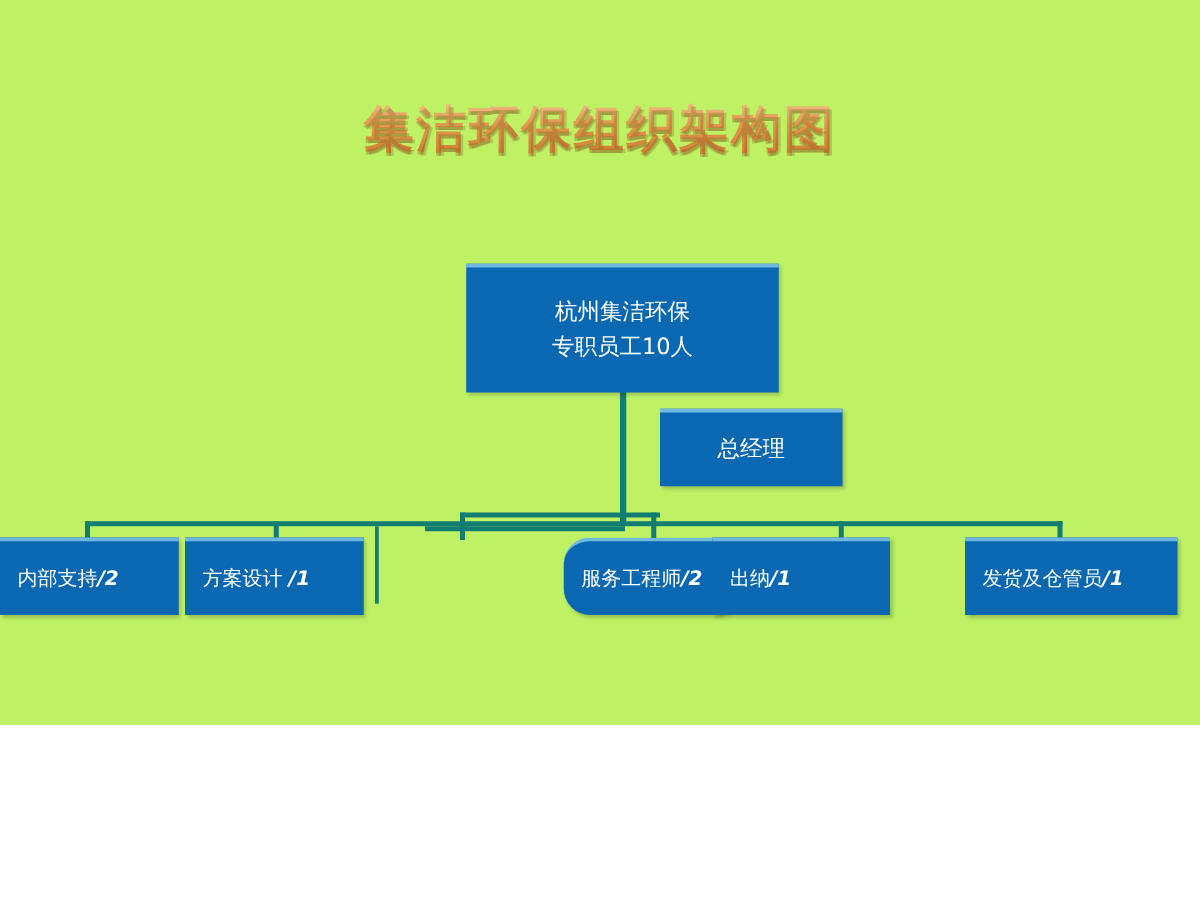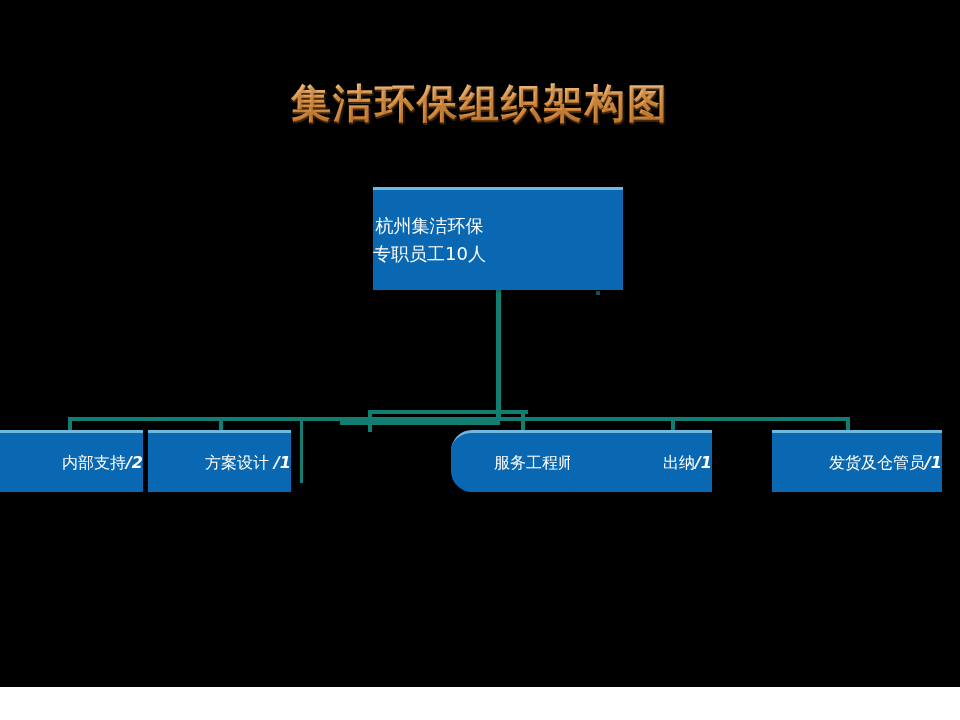--- a/index.html
+++ b/index.html
@@ -6,22 +6,22 @@
     margin: 0;
     padding: 0;
     background: #ffffff;
   }
   body {
     font-family: "DejaVu Sans", "Liberation Sans", sans-serif;
   }
   #slide {
     position: relative;
     width: 960px;
-    height: 687px;
-    background: #000000;
+    height: 580px;
+    background: #bef264;
     overflow: hidden;
   }
 
   
   #title {
     position: absolute;
     left: 0;
     top: 76px;
     width: 960px;
     text-align: center;
@@ -73,32 +73,33 @@
     display: block;
     width: 100%;
     font-size: 17px;
     line-height: 26px;
     color: #ffffff;
     white-space: nowrap;
   }
   .box.center {
     display: flex;
     align-items: center;
-    justify-content: flex-start;
+    justify-content: center;
     text-align: center;
+    margin-top: 24px;
   }
   .box.center .txt { text-align: center; }
 
   .box.leftish {
     display: flex;
     align-items: center;
     justify-content: flex-start;
   }
   .box.leftish .txt {
-    text-align: right;
+    text-align: left;
     padding-left: 14px;
   }
 
   #box-root {
     left: 373px; top: 187px; width: 250px; height: 103px;
   }
   #box-root .txt { font-size: 18px; line-height: 28px; }
 
   #box-gm {
     left: 528px; top: 303px; width: 146px; height: 62px;
@@ -191,20 +192,23 @@
 
   <div class="conn" style="left:300px; top:421px; width:3px; height:62px;"></div>
 
   <div id="box-root" class="box center">
     <div>
       <span class="txt">杭州集洁环保</span>
       <span class="txt">专职员工10人</span>
     </div>
   </div>
 
+  <div id="box-gm" class="box center">
+    <span class="txt">总经理</span>
+  </div>
 
   <div id="leaf-0" class="box leaf leftish">
     <span class="txt">
       <span>内部支持</span><span class="slash">/</span><span class="slash">2</span>
     </span>
   </div>
 
   <div id="leaf-1" class="box leaf leftish">
     <span class="txt">
       <span>方案设计 </span><span class="slash">/</span><span class="slash">1</span>

